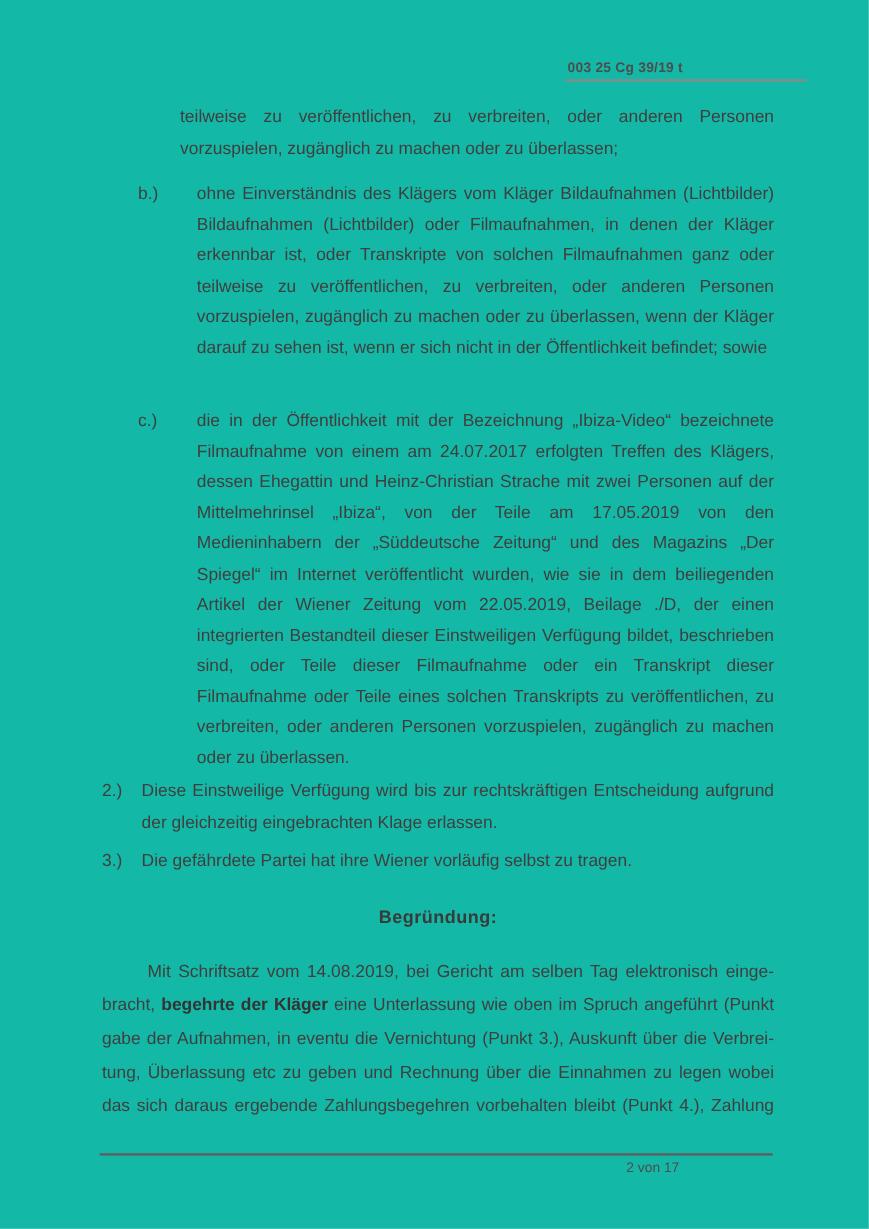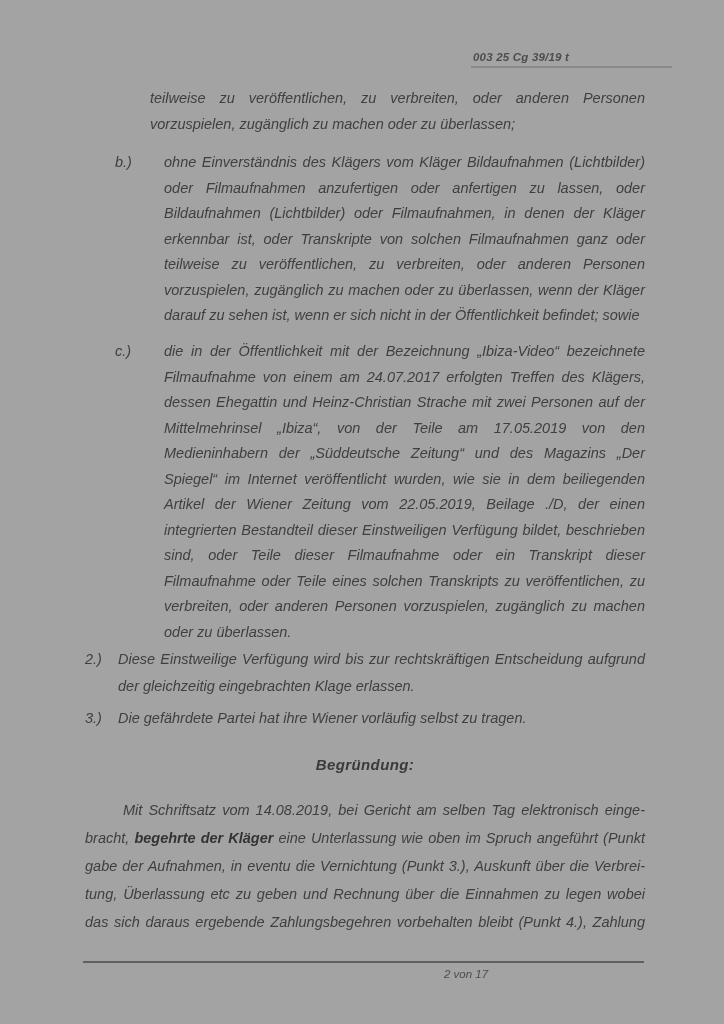--- a/index.html
+++ b/index.html
@@ -11,22 +11,21 @@
     width: 724px;
     height: 1024px;
     position: relative;
     font-family: "Liberation Sans", "DejaVu Sans", sans-serif;
     color: #3f3f3f;
     overflow: hidden;
   }
   .page {
     position: absolute;
     inset: 0;
-    background: #a3a3a3;
-    font-style: italic;
+    background: #14b8a6;
   }
 
   
   .case-number {
     position: absolute;
     left: 473px;
     top: 51px;
     font-size: 11.5px;
     font-weight: 700;
     color: #4d4d4d;
@@ -93,21 +92,21 @@
     top: 961px;
     width: 561px;
     height: 2px;
     background: #5f5f5f;
   }
   .page-indicator {
     position: absolute;
     left: 444px;
     top: 968px;
     width: 200px;
-    text-align: left;
+    text-align: center;
     font-size: 11.5px;
     color: #4d4d4d;
   }
 </style>
 </head>
 <body>
 
 <div class="page">
 
   <div class="case-number">003 25 Cg 39/19 t</div>
@@ -117,21 +116,20 @@
     <div class="lines">
         <div class="tline">teilweise zu veröffentlichen, zu verbreiten, oder anderen Personen</div>
         <div class="tline last">vorzuspielen, zugänglich zu machen oder zu überlassen;</div>
       </div>
   </div>
 
   <div class="block" id="blk-b">
     <span class="marker">b.)</span>
     <div class="lines">
         <div class="tline">ohne Einverständnis des Klägers vom Kläger Bildaufnahmen (Lichtbilder)</div>
-        <div class="tline">oder Filmaufnahmen anzufertigen oder anfertigen zu lassen, oder</div>
         <div class="tline">Bildaufnahmen (Lichtbilder) oder Filmaufnahmen, in denen der Kläger</div>
         <div class="tline">erkennbar ist, oder Transkripte von solchen Filmaufnahmen ganz oder</div>
         <div class="tline">teilweise zu veröffentlichen, zu verbreiten, oder anderen Personen</div>
         <div class="tline">vorzuspielen, zugänglich zu machen oder zu überlassen, wenn der Kläger</div>
         <div class="tline last">darauf zu sehen ist, wenn er sich nicht in der Öffentlichkeit befindet; sowie</div>
       </div>
   </div>
 
   <div class="block" id="blk-c">
     <span class="marker">c.)</span>

